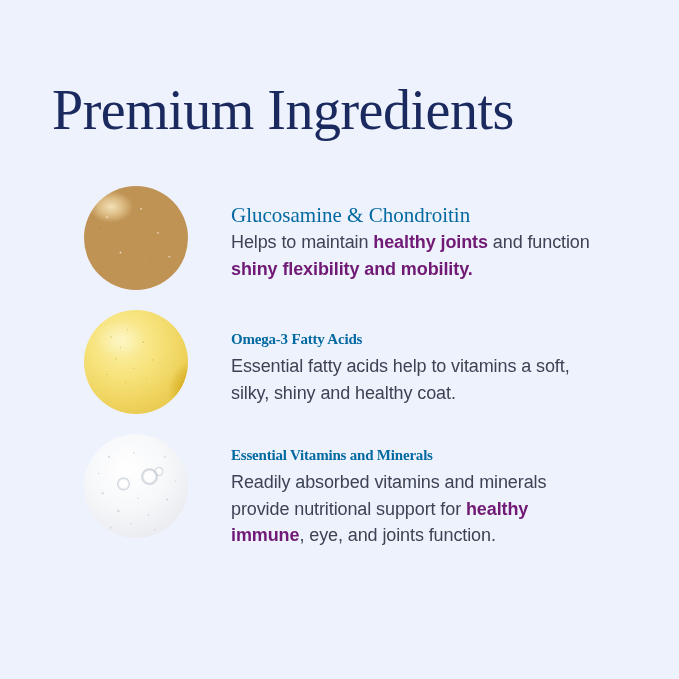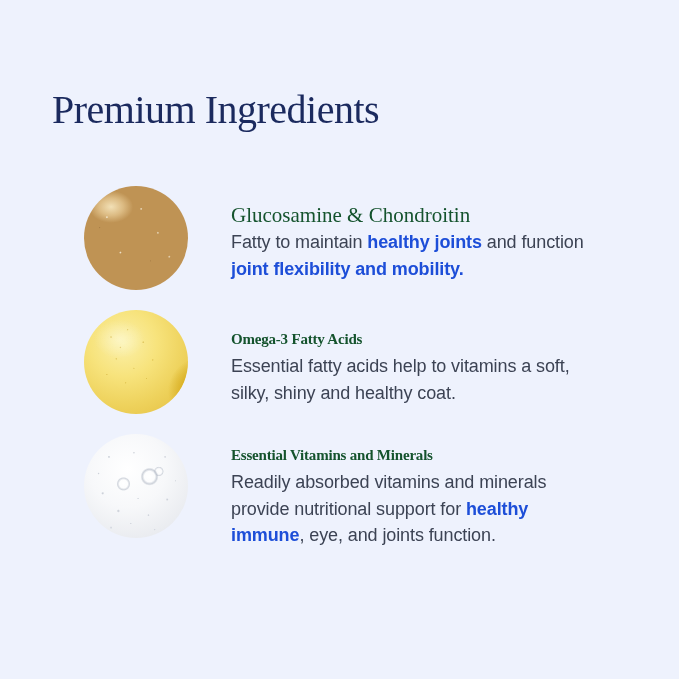--- a/index.html
+++ b/index.html
@@ -24,21 +24,21 @@
     box-sizing: border-box;
   }
 
   
   .page-title {
     position: absolute;
     left: 52px;
     top: 78px;
     margin: 0;
     font-family: "Liberation Serif", "DejaVu Serif", serif;
-    font-size: 40px;
+    font-size: 56px;
     line-height: 64px;
     font-weight: 400;
     letter-spacing: -0.5px;
     color: #1b2a5e;
     white-space: nowrap;
   }
 
   
   .ingredients {
     position: absolute;
@@ -171,21 +171,21 @@
   .ingredient-text {
     flex: 1 1 auto;
     padding-top: 16px;
     max-width: 372px;
   }
 
   .ingredient-heading {
     margin: 0;
     font-size: 19.5px;
     line-height: 27px;
-    color: #14532d;
+    color: #0369a1;
     font-weight: 400;
   }
   .ingredient-heading.serif {
     font-family: "Liberation Serif", "DejaVu Serif", serif;
     font-size: 21px;
     font-weight: 400;
   }
   .ingredient-heading.sans-semibold {
     font-family: Liberation Serif, serif;
     font-weight: 700;
@@ -197,21 +197,21 @@
     margin: 0;
     font-family: "Liberation Sans", sans-serif;
     font-size: 18px;
     line-height: 26.5px;
     color: #3c4354;
     font-weight: 400;
     letter-spacing: -0.1px;
   }
   .ingredient-body b {
     font-weight: 700;
-    color: #1d4ed8;
+    color: #701a75;
   }
 
   
   .row-1 { margin-bottom: 20px; }
   .row-2 { margin-bottom: 20px; }
   .row-3 { margin-bottom: 0; }
   .row-2 .ingredient-text { padding-top: 16px; }
   .row-3 .ingredient-text { padding-top: 8px; }
 </style>
 </head>
@@ -222,21 +222,21 @@
   <h1 class="page-title" style="color: rgb(27, 42, 94);">Premium Ingredients</h1>
 
   <div class="ingredients">
 
     <div class="ingredient-row row-1">
       <div class="swatch-wrap">
         <div class="swatch swatch-resin"></div>
       </div>
       <div class="ingredient-text">
         <div class="ingredient-heading serif">Glucosamine &amp; Chondroitin</div>
-        <p class="ingredient-body"><span>Fatty to maintain </span><b>healthy joints</b><span> and function </span><b>joint flexibility and mobility.</b></p>
+        <p class="ingredient-body"><span>Helps to maintain </span><b>healthy joints</b><span> and function </span><b>shiny flexibility and mobility.</b></p>
       </div>
     </div>
 
     <div class="ingredient-row row-2">
       <div class="swatch-wrap">
         <div class="swatch swatch-oil"></div>
       </div>
       <div class="ingredient-text">
         <div class="ingredient-heading sans-semibold">Omega-3 Fatty Acids</div>
         <p class="ingredient-body"><span>Essential fatty acids help to vitamins a soft, silky, shiny and healthy coat.</span></p>

